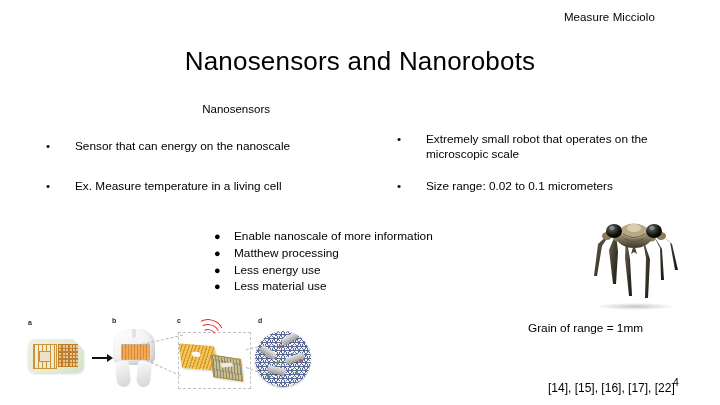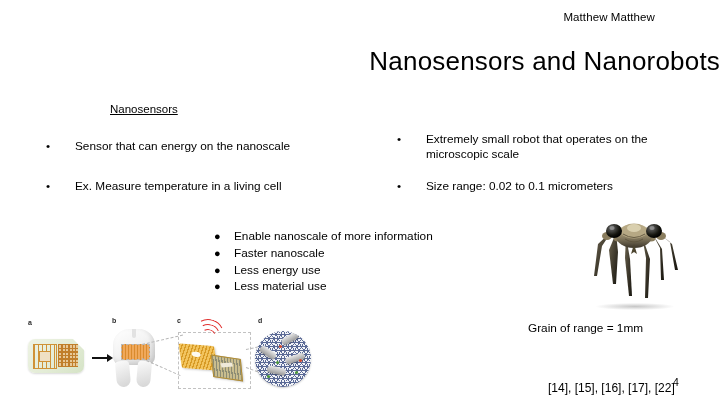--- a/index.html
+++ b/index.html
@@ -31,33 +31,32 @@
     color: #000;
     letter-spacing: 0.1px;
   }
 
   
   .slide-title {
     position: absolute;
     left: 0;
     top: 46px;
     width: 720px;
-    text-align: right;
+    text-align: center;
     font-size: 26px;
     font-weight: 400;
     color: #000;
     letter-spacing: 0.2px;
   }
 
   
   .col-head {
     position: absolute;
     font-size: 11.5px;
-    text-decoration: underline;
-    text-align: left;
+    text-align: right;
     color: #000;
   }
   .col-head.left  { left: 110px; top: 103px; width: 160px; }
   .col-head.right { left: 460px; top: 103px; width: 160px; }
 
   
   .col-list {
     position: absolute;
     margin: 0;
     padding: 0;
@@ -385,21 +384,21 @@
     width: 78px;
     height: 7px;
     background: radial-gradient(ellipse at center, rgba(120,120,120,0.42) 0%, rgba(255,255,255,0) 72%);
   }
 </style>
 </head>
 <body>
 
 <div id="slide">
 
-  <div class="author">Matthew Matthew</div>
+  <div class="author">Measure Micciolo</div>
 
   <div class="slide-title">Nanosensors and Nanorobots</div>
 
   <div class="col-head left">Nanosensors</div>
 
 
   <ul class="col-list left">
     <li>
       <span class="dash">•</span>
       <span>Sensor that can energy on the nanoscale</span>
@@ -421,21 +420,21 @@
     </li>
   </ul>
 
   <ul class="center-list">
     <li>
       <span class="dot">●</span>
       <span>Enable nanoscale of more information</span>
     </li>
     <li>
       <span class="dot">●</span>
-      <span>Faster nanoscale</span>
+      <span>Matthew processing</span>
     </li>
     <li>
       <span class="dot">●</span>
       <span>Less energy use</span>
     </li>
     <li>
       <span class="dot">●</span>
       <span>Less material use</span>
     </li>
   </ul>

